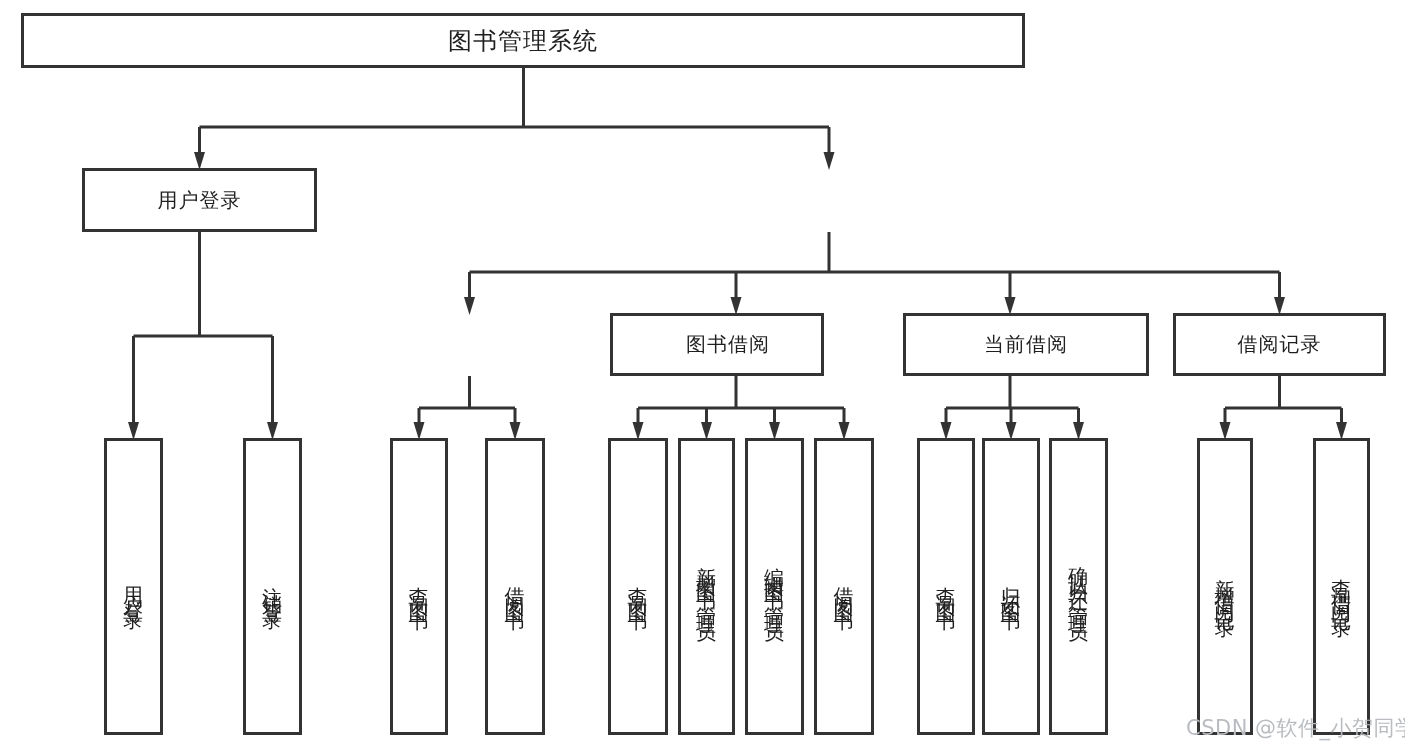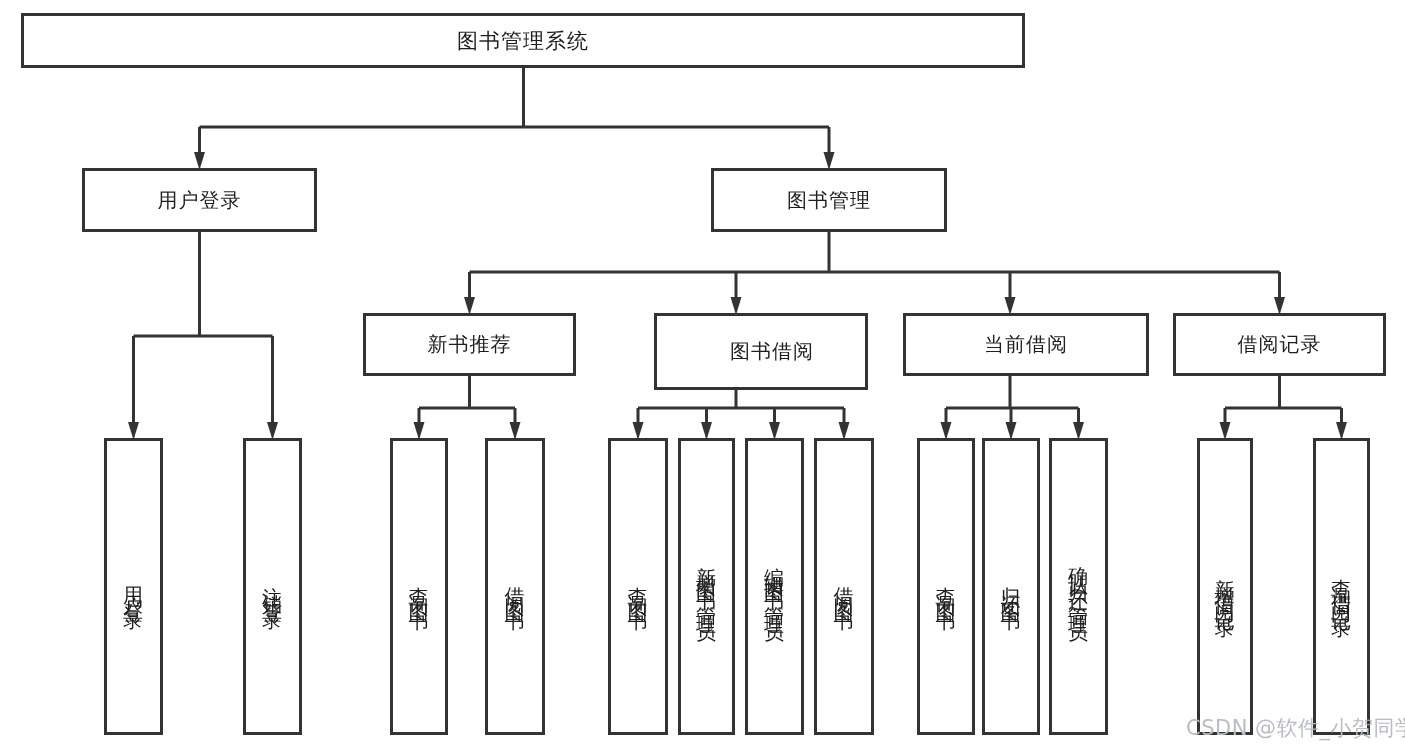--- a/index.html
+++ b/index.html
@@ -13,21 +13,21 @@
   .connectors{position:absolute;left:0;top:0;width:1405px;height:747px;}
   .box{
     position:absolute;
     border:3px solid #333333;
     background:#ffffff;
     display:flex;align-items:center;justify-content:center;
     color:#1f1f1f;
     box-sizing:border-box;
   }
   .h-label{font-size:20px;letter-spacing:1px;white-space:nowrap;}
-  .root-label{font-size:21px;letter-spacing:1px;}
+  .root-label{font-size:24px;letter-spacing:1px;}
   .leaf .v-label{
     writing-mode:vertical-rl;
     text-orientation:mixed;
     font-size:20px;
     letter-spacing:8px;
     line-height:1;
   }
   .watermark{
     position:absolute;
     left:1186px;top:714px;
@@ -76,28 +76,22 @@
     </g>
   </svg>
 
   <div class="box" style="left:21px;top:13px;width:1004px;height:55px;">
     <span class="root-label">图书管理系统</span>
   </div>
 
   <div class="box" style="left:82px;top:168px;width:235px;height:64px;">
     <span class="h-label">用户登录</span>
   </div>
-  <div class="box" style="left:711px;top:168px;width:236px;height:64px;">
-    <span class="h-label">图书管理</span>
-  </div>
 
-  <div class="box" style="left:363px;top:313px;width:213px;height:63px;">
-    <span class="h-label">新书推荐</span>
-  </div>
-  <div class="box" style="left:654px;top:313px;width:214px;height:77px;padding-left:22px;">
+  <div class="box" style="left:610px;top:313px;width:214px;height:63px;padding-left:22px;">
     <span class="h-label">图书借阅</span>
   </div>
   <div class="box" style="left:903px;top:313px;width:246px;height:63px;">
     <span class="h-label">当前借阅</span>
   </div>
   <div class="box" style="left:1173px;top:313px;width:213px;height:63px;">
     <span class="h-label">借阅记录</span>
   </div>
 
   <div class="box leaf" style="left:104px;top:438px;width:59px;height:297px;">

